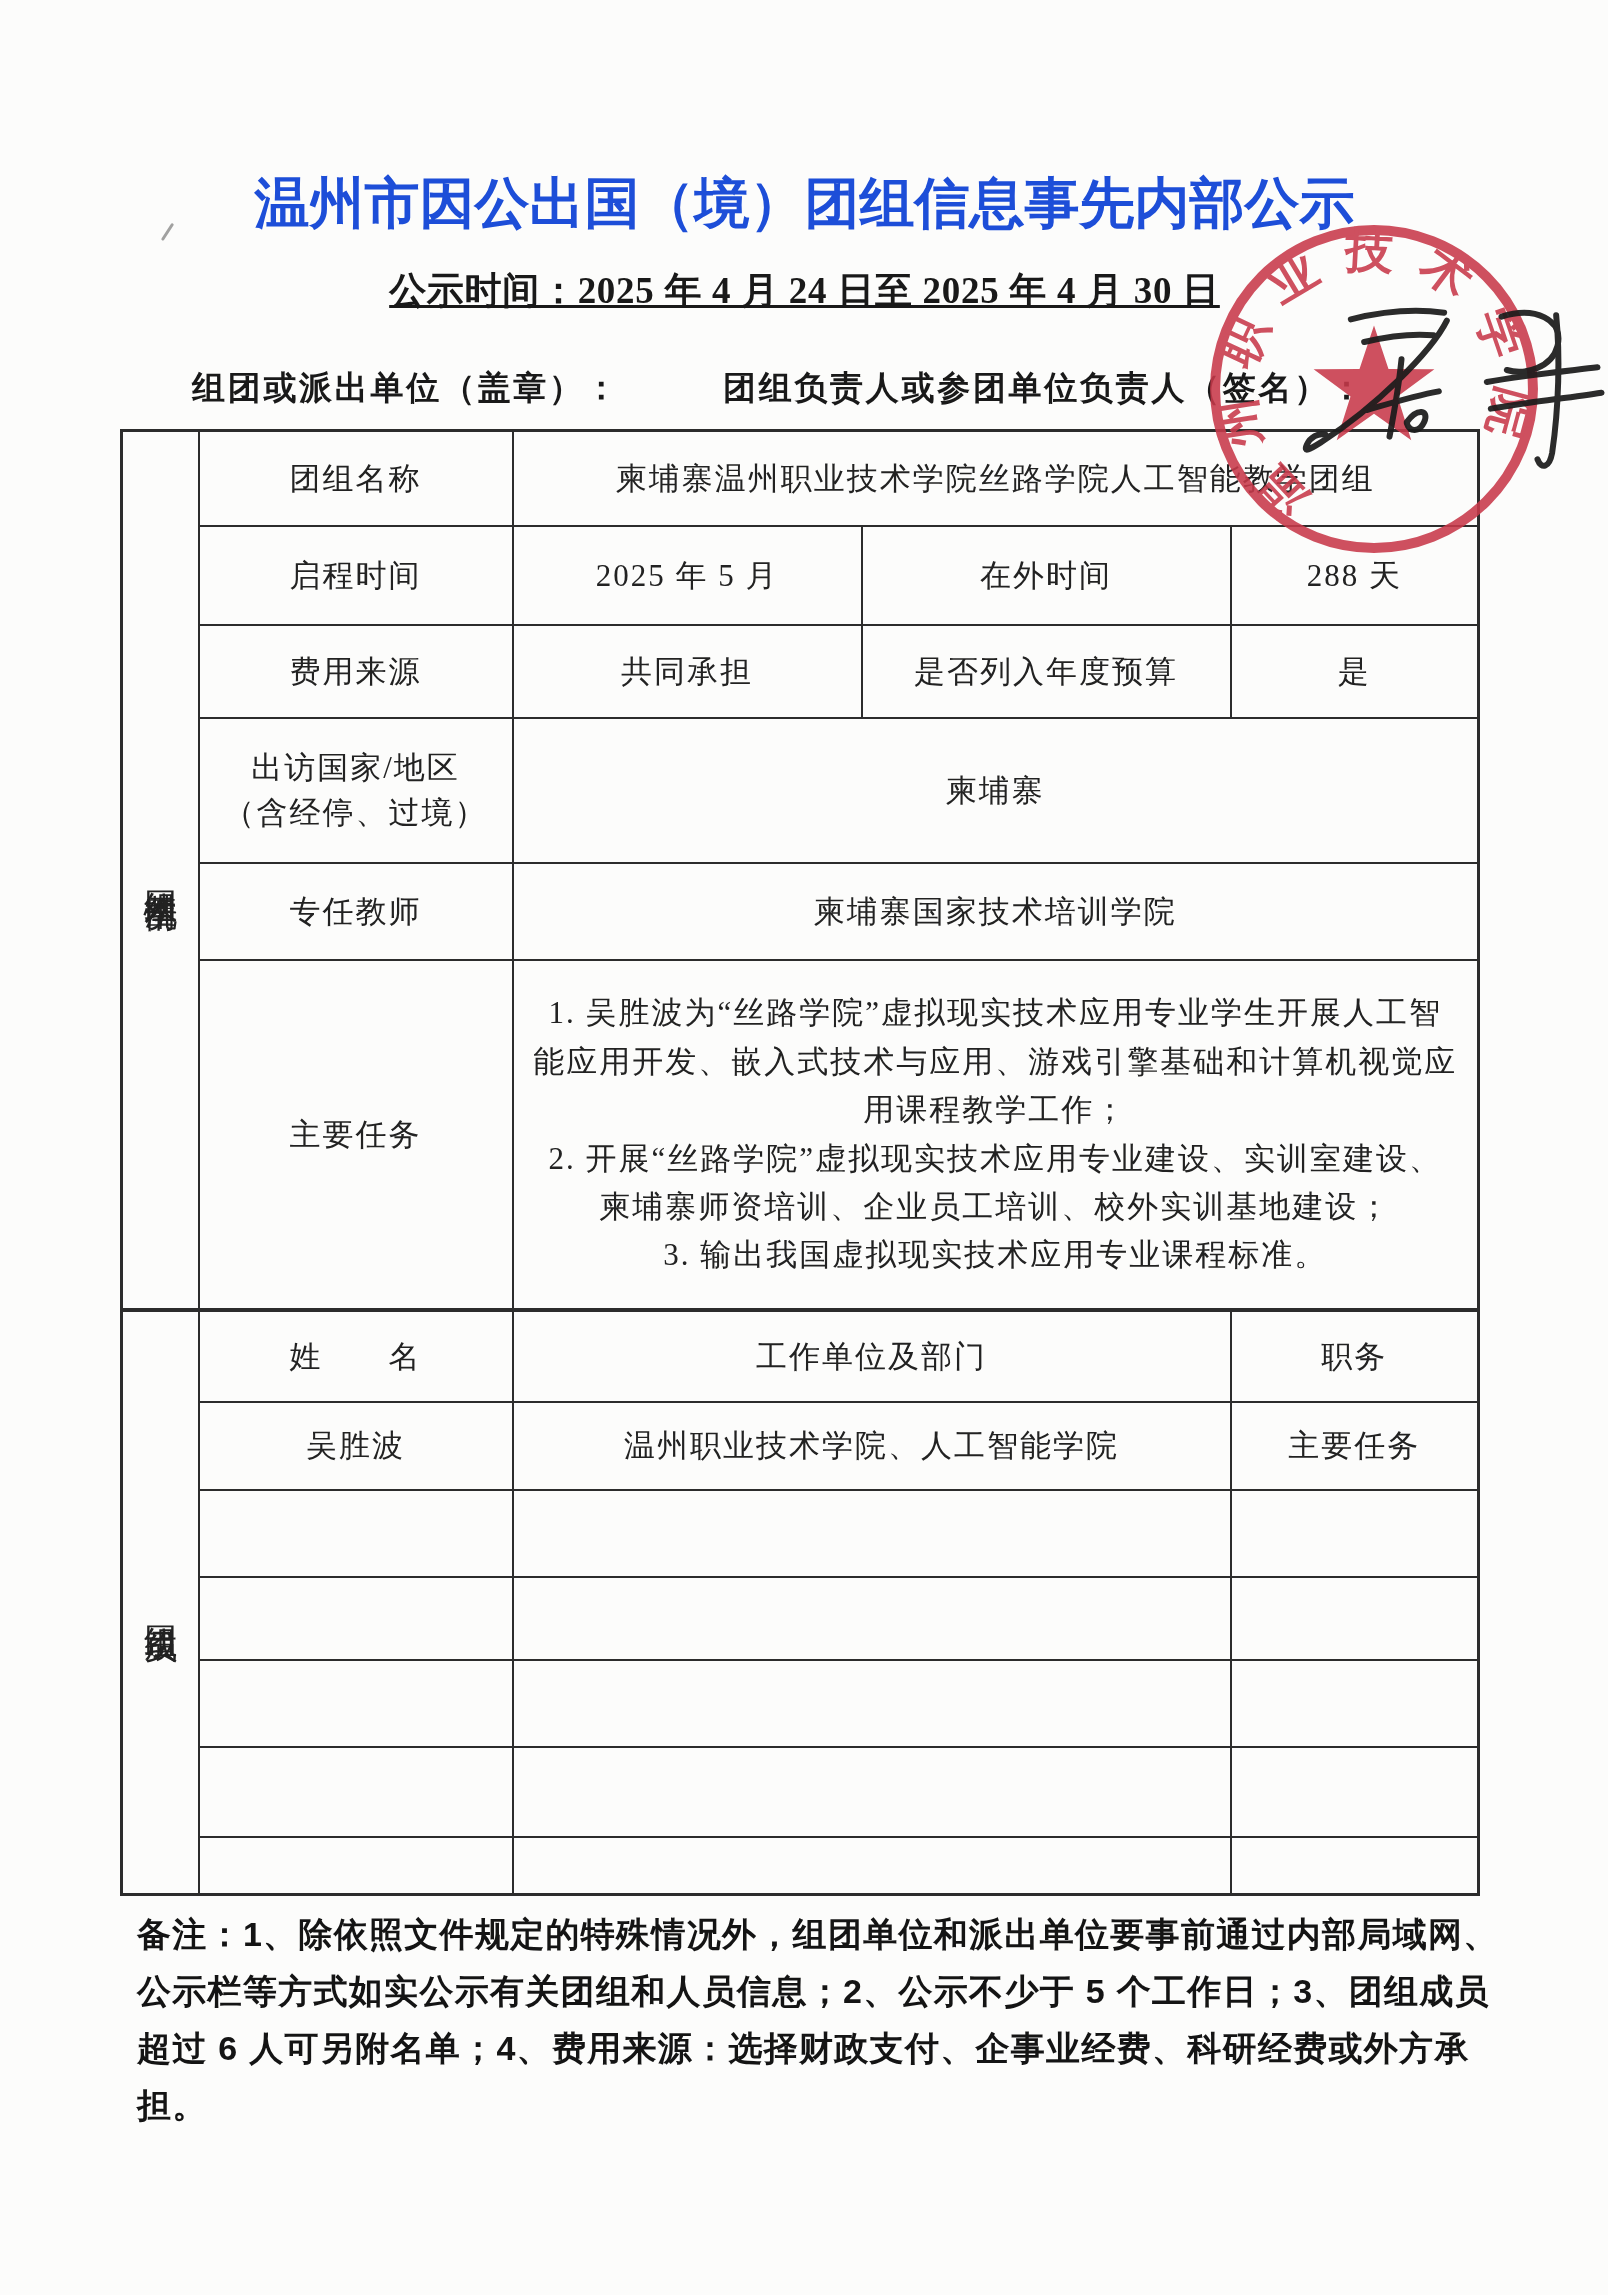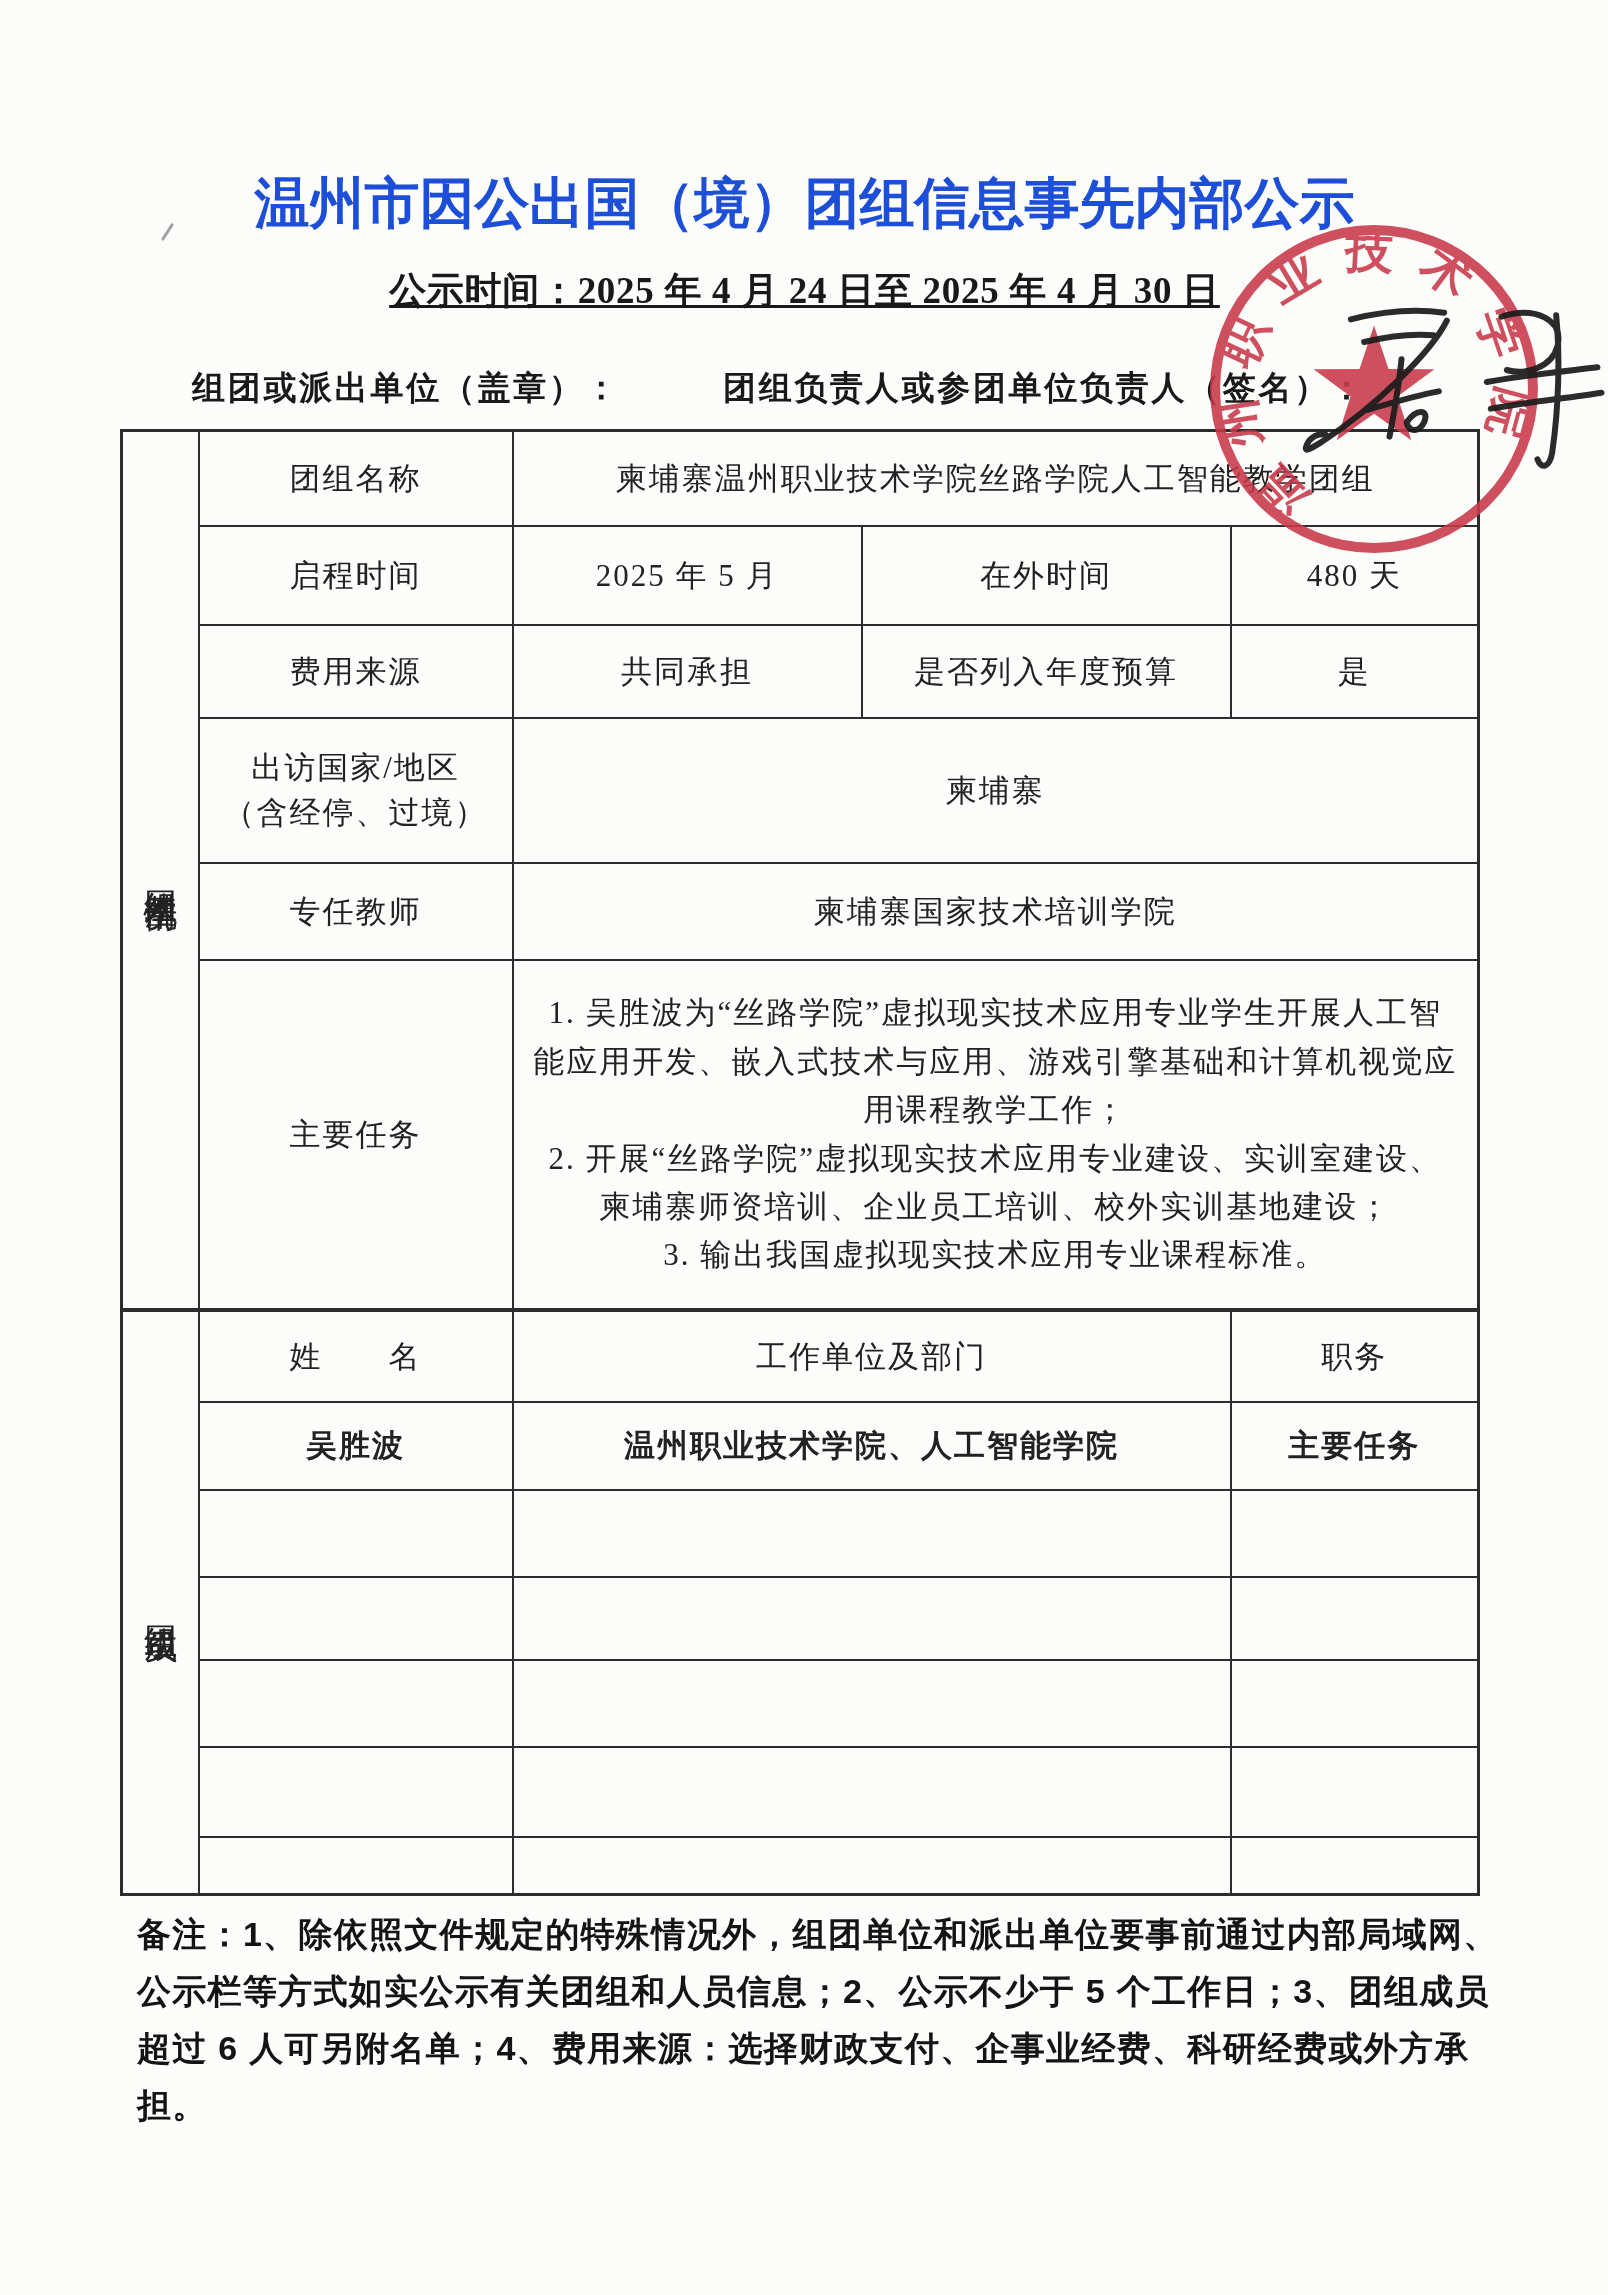--- a/index.html
+++ b/index.html
@@ -55,21 +55,21 @@
   td.flabel{letter-spacing:3.3px;}
   td.prewrap{white-space:pre-line;line-height:1.45;}
   td.tasks{
     text-align:left;vertical-align:middle;
     white-space:pre-line;line-height:1.56;
     padding-left:14.7px;padding-right:10.7px;letter-spacing:1px;
   }
   tr.secdiv td{border-top-width:4.7px;}
   tr.r1 td{height:85px;} tr.r2 td{height:89px;text-align:center;} tr.r3 td{height:83px;}
   tr.r4 td{height:135px;} tr.r5 td{height:87px;} tr.r6 td{height:339px;}
-  tr.r7 td{height:81px;text-align:center;} tr.r8 td{height:78px;font-weight:bold;}
+  tr.r7 td{height:81px;text-align:center;} tr.r8 td{height:78px;}
   tr.re1 td{height:77px;} tr.re2 td{height:73px;} tr.re3 td{height:77px;}
   tr.re4 td{height:80px;} tr.re5 td{height:47px;}
   
   .footnote{
     position:absolute;left:137px;top:1906px;width:1370px;
     font-family:"Liberation Sans", sans-serif;
     font-size:34px;font-weight:700;line-height:57px;
     letter-spacing:1.3px;color:#141414;white-space:pre-line;
   }
   
@@ -102,21 +102,21 @@
     <tbody>
         <tr class="r1">
       <td class="vlabel" rowspan="6">团组基本情况</td>
       <td class="flabel">团组名称</td>
       <td colspan="3">柬埔寨温州职业技术学院丝路学院人工智能教学团组</td>
     </tr>
     <tr class="r2">
       <td class="flabel">启程时间</td>
       <td>2025 年 5 月</td>
       <td class="flabel">在外时间</td>
-      <td>480 天</td>
+      <td>288 天</td>
     </tr>
     <tr class="r3">
       <td class="flabel">费用来源</td>
       <td>共同承担</td>
       <td class="flabel">是否列入年度预算</td>
       <td>是</td>
     </tr>
     <tr class="r4">
       <td class="flabel prewrap">出访国家/地区
 （含经停、过境）</td>

